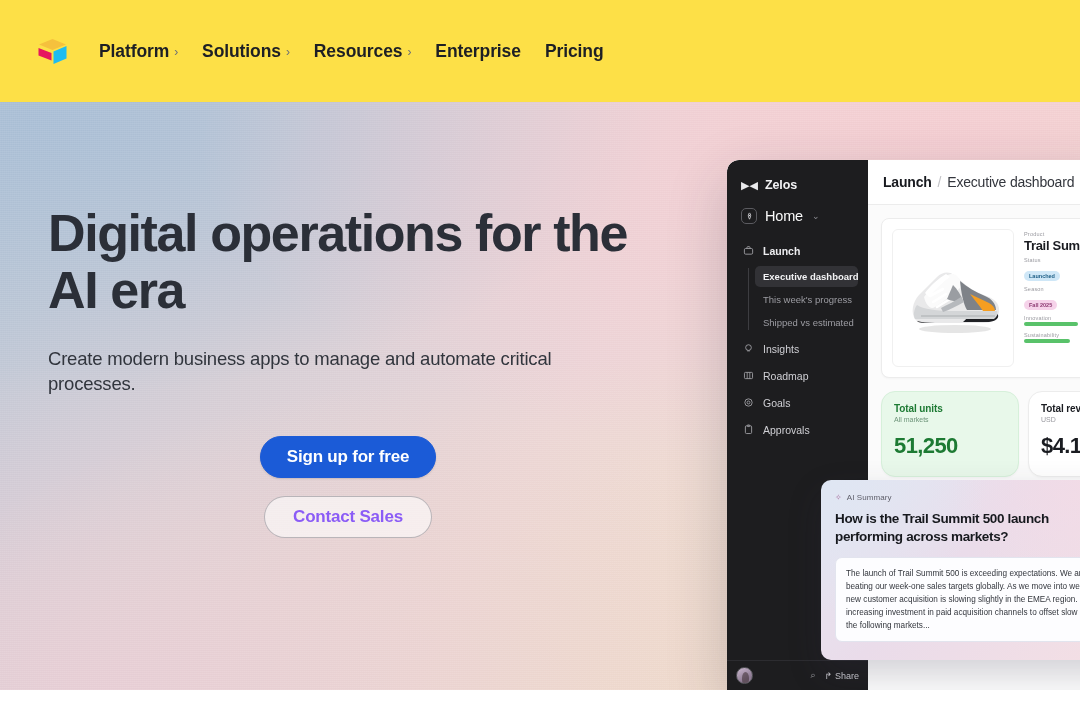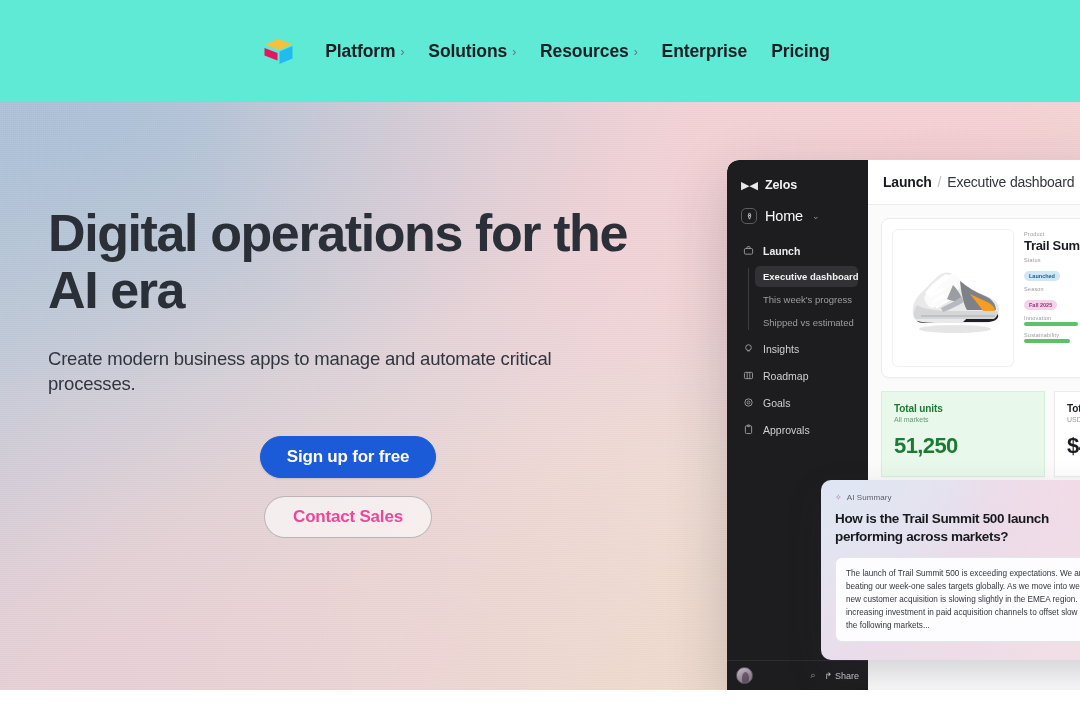--- a/index.html
+++ b/index.html
@@ -8,25 +8,24 @@
     font-family: "Liberation Sans", sans-serif;
     background: #ffffff;
     overflow: hidden;
   }
   .page { position: relative; width: 1080px; height: 720px; background: #fff; }
 
   
   .navbar {
     position: absolute; top: 0; left: 0;
     width: 1080px; height: 102px;
-    background: #5eead4;
+    background: #fde047;
     display: flex; align-items: center;
     padding-left: 33px;
     z-index: 40;
-    justify-content: center;
   }
   .logo { width: 38px; height: 38px; position: relative; flex: none; }
   .logo svg { display: block; }
   .nav-links { display: flex; align-items: center; margin-left: 28px; }
   .nav-item {
     display: flex; align-items: baseline;
     font-size: 17.5px; font-weight: bold; color: #1d1f25;
     letter-spacing: -0.1px;
     margin-right: 24px; cursor: pointer; white-space: nowrap;
   }
@@ -76,21 +75,21 @@
     display: flex; align-items: center; justify-content: center;
     font-size: 17px; font-weight: bold; letter-spacing: -0.2px;
     cursor: pointer; white-space: nowrap;
   }
   .btn-primary {
     background: #1b5bd7; color: #ffffff;
     padding: 0 26px; border: 1px solid #1b5bd7;
     box-shadow: 0 1px 2px rgba(0,0,0,.12);
   }
   .btn-secondary {
-    background: rgba(255,255,255,.60); color: #ec4899;
+    background: rgba(255,255,255,.60); color: #8b5cf6;
     padding: 0 28px; border: 1px solid rgba(110,110,120,.45);
   }
 
   
   .mock {
     position: absolute; left: 727px; top: 160px;
     width: 400px; height: 530px;
     border-radius: 12px 0 0 0;
     overflow: hidden;
     box-shadow: 0 22px 60px rgba(40,40,60,.22);
@@ -199,21 +198,21 @@
     padding: 2px 5px; border-radius: 7px; margin-bottom: 5px; white-space: nowrap;
   }
   .pill.blue { background: #cfe7f7; color: #1c5d85; }
   .pill.pink { background: #f6d3ea; color: #8d3a72; }
   .bar { height: 4px; border-radius: 3px; background: #59c26a; margin-bottom: 6px; }
   .bar.w1 { width: 54px; }
   .bar.w2 { width: 46px; }
 
   .metric-row { display: flex; gap: 9px; margin-top: 13px; }
   .metric {
-    width: 164px; height: 86px; border-radius: 0;
+    width: 138px; height: 86px; border-radius: 14px;
     padding: 11px 12px; flex: none;
     box-shadow: 0 1px 2px rgba(0,0,0,.03);
   }
   .metric.green { background: #e8f8ea; border: 1px solid #d6f0da; }
   .metric.white { background: #ffffff; border: 1px solid #ececec; }
   .m-title { font-size: 10px; font-weight: bold; letter-spacing: -0.1px; }
   .m-sub { font-size: 7px; margin-top: 2px; }
   .m-val { font-size: 22px; font-weight: bold; letter-spacing: -0.6px; margin-top: 10px; white-space: nowrap; }
   .metric.green .m-title, .metric.green .m-val { color: #1d7a33; }
   .metric.green .m-sub { color: #63937088; color: #6d9479; }

